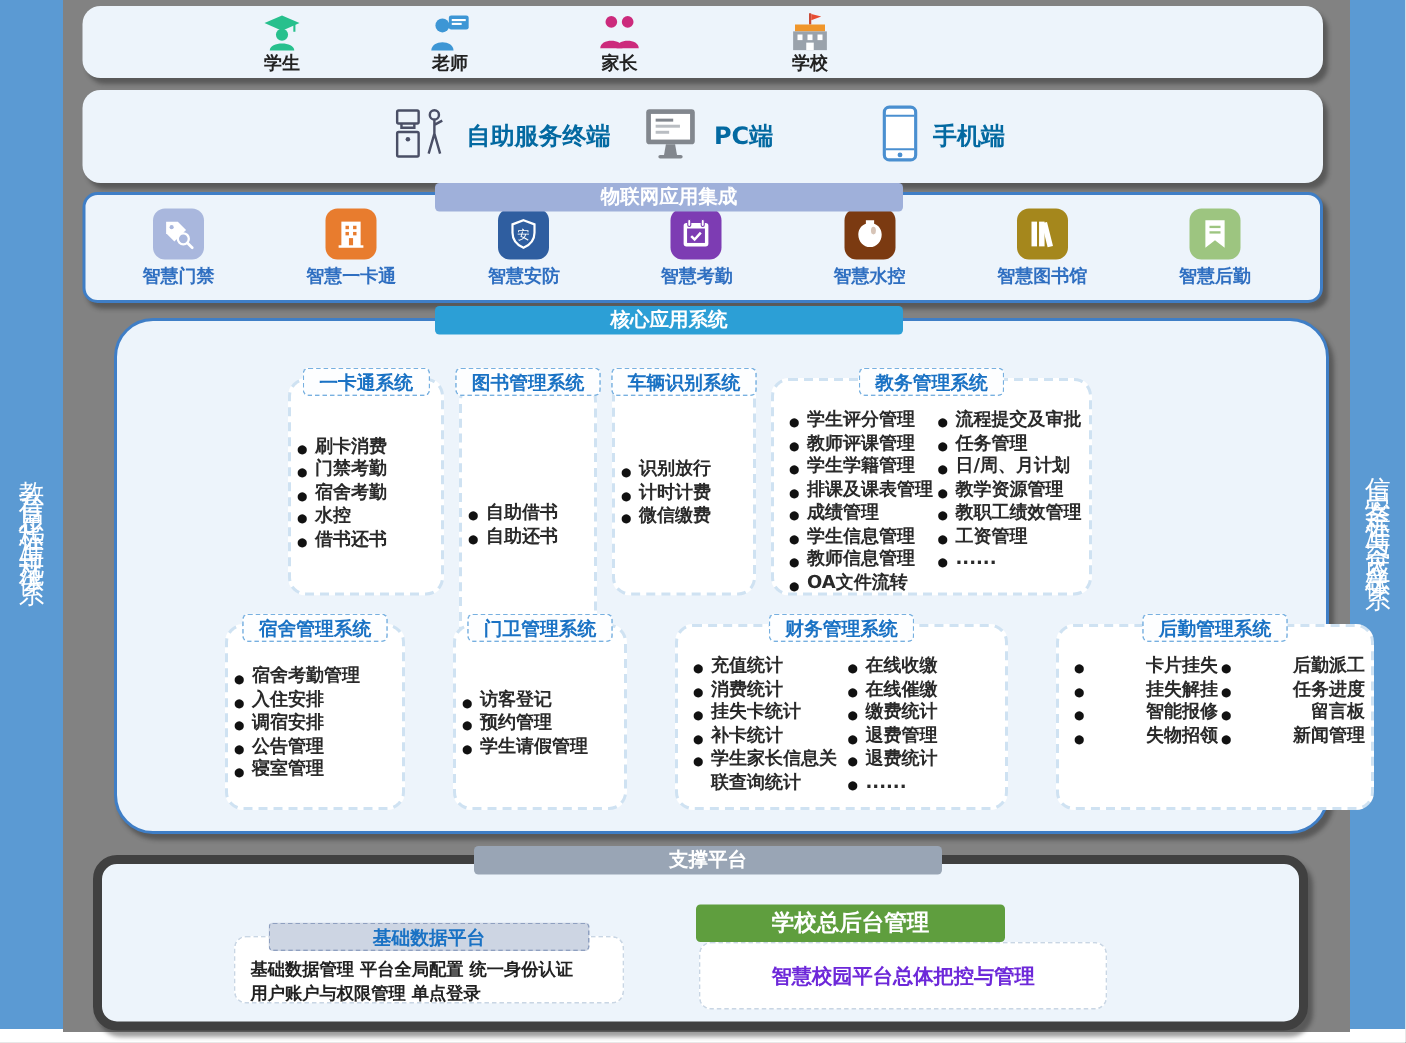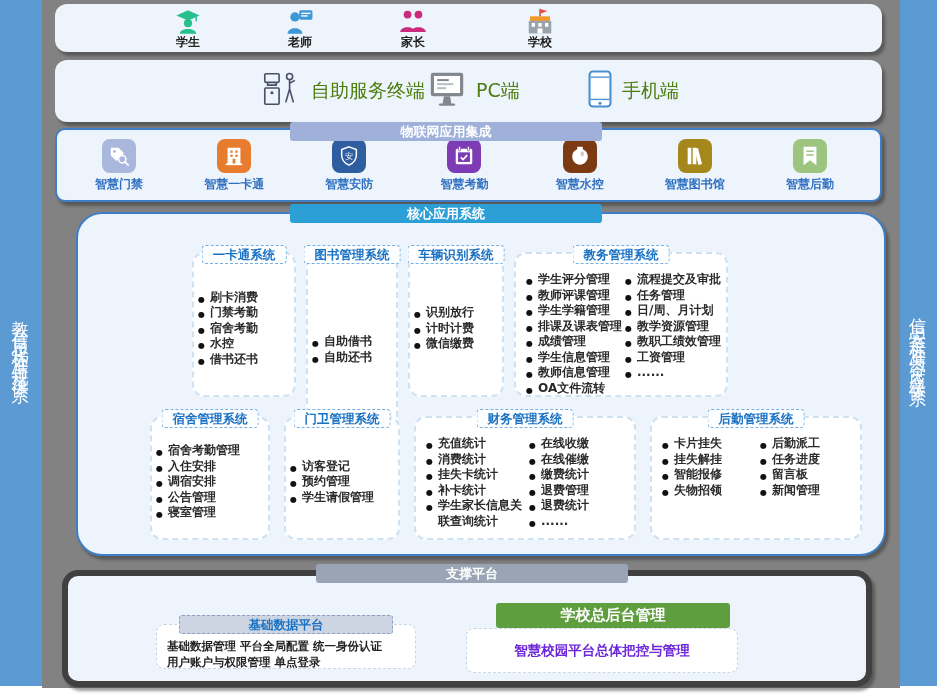--- a/index.html
+++ b/index.html
@@ -27,49 +27,49 @@
           text-align:center;color:#fff;font-size:13px;font-weight:bold;border-radius:3px;z-index:5;}
   #iot-banner{top:122px;background:#9fb0da;}
   #core-banner{top:204px;background:#2c9fd6;}
   #support-banner{top:564px;background:#99a5b5;margin-left:26px;}
 
   .role-item{position:absolute;top:4px;width:90px;text-align:center;}
   .role-item .lbl{font-size:12px;color:#222;font-weight:600;margin-top:0px;line-height:13px;}
   .role-item .ic{display:block;height:28px;}
 
   .terminal-item{position:absolute;top:0;height:62px;display:flex;align-items:center;gap:9px;}
-  .terminal-item .lbl{font-size:19px;color:#4d7c0f;font-weight:400;}
+  .terminal-item .lbl{font-size:16px;color:#0369a1;font-weight:700;}
 
   .iot-item{width:80px;text-align:center;}
   .iot-tile{width:34px;height:34px;border-radius:8px;margin:0 auto;display:flex;
             align-items:center;justify-content:center;}
   .iot-item .lbl{font-size:12px;color:#2f6fc1;font-weight:600;margin-top:3px;white-space:nowrap;}
 
   .core-row{position:absolute;display:flex;}
   #core-row-0{left:114px;top:38px;gap:10px;height:145px;}
-  #core-row-1{left:72px;top:202px;gap:14px;height:124px;}
+  #core-row-1{left:72px;top:202px;gap:32px;height:124px;}
   .sys-box{position:relative;background:#fff;border:2px dashed #cfe2f2;border-radius:12px;
            box-sizing:border-box;flex:0 0 auto;}
   .sys-title{position:absolute;top:-9px;left:50%;transform:translateX(-50%);background:#fdfeff;
              border:1.5px dashed #77b0e0;border-radius:4px;padding:0 10px;font-size:12.5px;
              font-weight:bold;color:#1a72c4;white-space:nowrap;line-height:17px;z-index:2;}
   .sys-cols{display:flex;height:100%;box-sizing:border-box;padding:18px 4px 6px 10px;gap:2px;}
   .sys-cols.center{align-items:center;justify-content:center;padding:14px 4px 6px 4px;}
   ul.sys-list{list-style:none;margin:0;padding:0;font-size:12px;font-weight:600;
               color:#2a2a2a;line-height:15.5px;flex:1;}
   ul.sys-list li{position:relative;padding-left:12px;}
   ul.sys-list li::before{content:"●";position:absolute;left:0;top:2px;font-size:8px;color:#111;}
 
   .base-box{position:absolute;left:88px;top:48px;width:260px;height:45px;background:#fff;
             border:1.5px dashed #c9d6e4;border-radius:8px;box-sizing:border-box;}
   .base-cap{position:absolute;top:-10px;left:50%;transform:translateX(-50%);width:212px;
             text-align:center;background:#cdd5e3;border:1.5px dashed #8fa0c0;border-radius:3px;
             font-size:12.5px;font-weight:bold;color:#1a72c4;line-height:17px;}
   .base-lines{padding:13px 0 0 10px;font-size:11.5px;font-weight:600;color:#222;line-height:16px;}
-  .admin-head{position:absolute;left:428px;top:27px;width:234px;height:25px;background:#5f9e3e;
+  .admin-head{position:absolute;left:396px;top:27px;width:206px;height:25px;background:#5f9e3e;
               border-radius:3px;color:#fff;font-size:15px;font-weight:bold;text-align:center;
               line-height:25px;}
   .admin-box{position:absolute;left:398px;top:52px;width:272px;height:45px;background:#fff;
              border:1.5px dashed #c9d6e4;border-radius:8px;box-sizing:border-box;display:flex;
              align-items:center;justify-content:center;font-size:13.5px;font-weight:bold;color:#6d28d9;}
 </style>
 </head>
 <body>
 
 <div class="stage">
@@ -334,21 +334,21 @@
             <ul class="sys-list">
               <li>在线收缴</li>
               <li>在线催缴</li>
               <li>缴费统计</li>
               <li>退费管理</li>
               <li>退费统计</li>
               <li>......</li>
             </ul>
           </div>
         </div>
-        <div class="sys-box" style="width: 212px; height: 124px;">
+        <div class="sys-box" style="width: 212px; height: 124px; text-align: right;">
           <div class="sys-title">后勤管理系统</div>
           <div class="sys-cols">
             <ul class="sys-list">
               <li>卡片挂失</li>
               <li>挂失解挂</li>
               <li>智能报修</li>
               <li>失物招领</li>
             </ul>
             <ul class="sys-list">
               <li>后勤派工</li>

